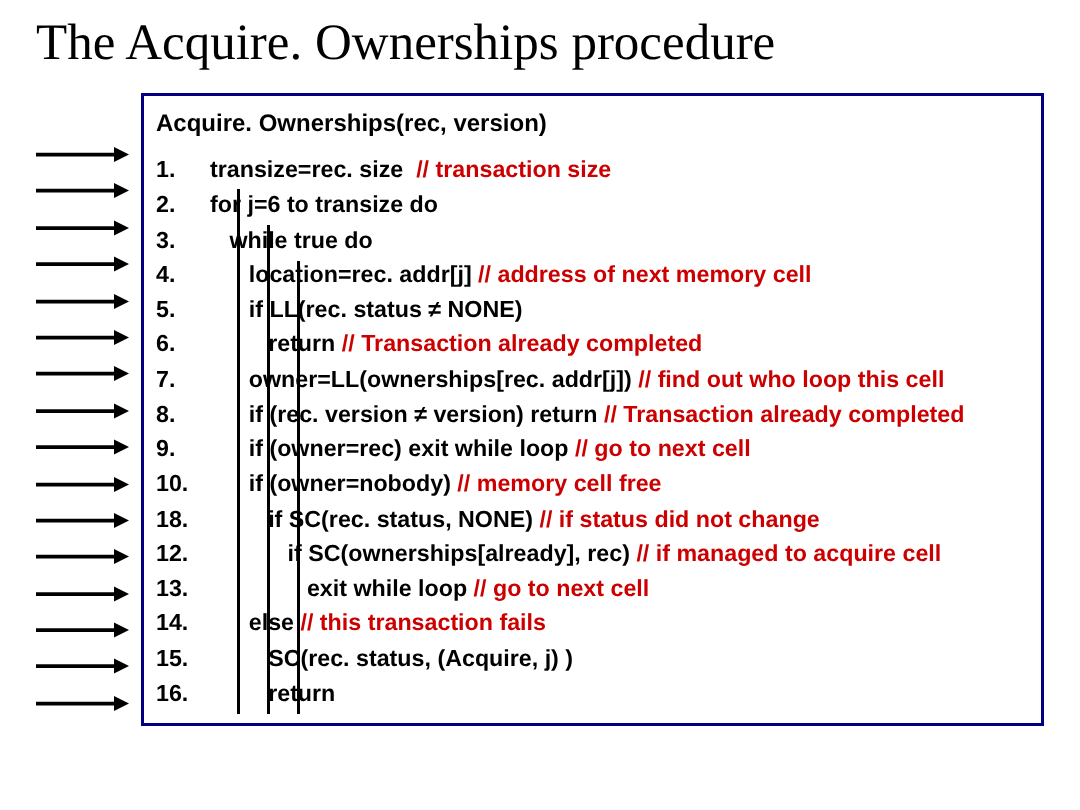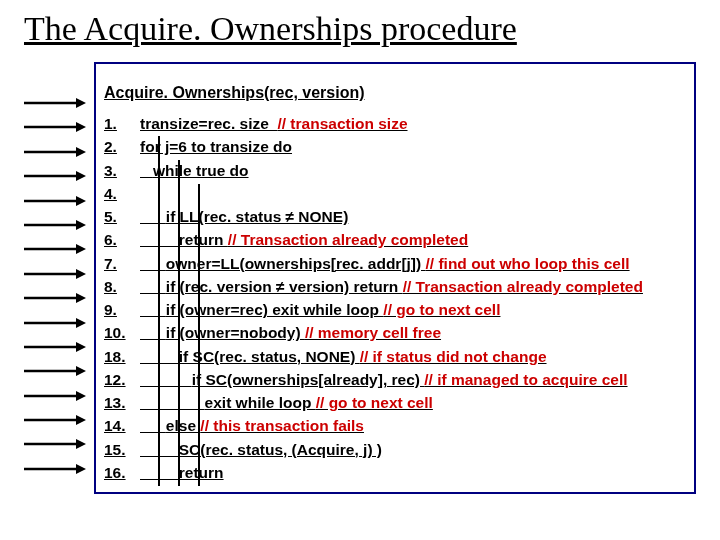--- a/index.html
+++ b/index.html
@@ -7,21 +7,20 @@
     width: 720px;
     height: 540px;
     background: #fff;
     font-family: "Comic Sans MS", "Comic Sans", cursive, sans-serif;
     overflow: hidden;
   }
   .slide {
     width: 100%;
     height: 100%;
     padding: 10px 24px 20px 24px;
-    text-decoration: underline;
   }
   .title {
     font-size: 34px;
     font-weight: normal;
     color: #000;
     margin-bottom: 14px;
     font-family: "Times New Roman", Times, serif;
     white-space: nowrap;
   }
   .content-row {
@@ -38,21 +37,21 @@
   .arrow {
     height: 18px;
     display: flex;
     align-items: center;
   }
   .arrow svg { display: block; }
   .code-box {
     flex: 1;
     border: 2px solid #000080;
     background: #fff;
-    padding: 20px 8px 8px 8px;
+    padding: 10px 8px 8px 8px;
     font-family: "Comic Sans MS", cursive, sans-serif;
   }
   .sig {
     font-size: 16px;
     font-weight: bold;
     color: #000;
     margin-bottom: 10px;
   }
   .code-lines {
     font-size: 15.5px;
@@ -194,21 +193,21 @@
       <div class="sig">Acquire. Ownerships(rec, version)</div>
       <div class="code-lines" id="code-lines">
         <div class="rule-set" id="rule-set">
             <div class="vr" style="left: 54px; top: 24px; height: 350px;"></div>
             <div class="vr" style="left: 74px; top: 48px; height: 326px;"></div>
             <div class="vr" style="left: 94px; top: 72px; height: 302px;"></div>
           </div>
       <div class="code-line"><span class="ln">1.</span><span><span></span><span class="txt">transize=rec. size  </span><span class="cm">// transaction size</span></span></div>
           <div class="code-line"><span class="ln">2.</span><span><span></span><span class="txt">for j=6 to transize do</span></span></div>
           <div class="code-line"><span class="ln">3.</span><span><span>   </span><span class="txt">while true do</span></span></div>
-          <div class="code-line"><span class="ln">4.</span></div>
+          <div class="code-line"><span class="ln">4.</span><span><span>      </span><span class="txt">location=rec. addr[j] </span><span class="cm">// address of next memory cell</span></span></div>
           <div class="code-line"><span class="ln">5.</span><span><span>      </span><span class="txt">if LL(rec. status ≠ NONE)</span></span></div>
           <div class="code-line"><span class="ln">6.</span><span><span>         </span><span class="txt">return </span><span class="cm">// Transaction already completed</span></span></div>
           <div class="code-line"><span class="ln">7.</span><span><span>      </span><span class="txt">owner=LL(ownerships[rec. addr[j]) </span><span class="cm">// find out who loop this cell</span></span></div>
           <div class="code-line"><span class="ln">8.</span><span><span>      </span><span class="txt">if (rec. version ≠ version) return </span><span class="cm">// Transaction already completed</span></span></div>
           <div class="code-line"><span class="ln">9.</span><span><span>      </span><span class="txt">if (owner=rec) exit while loop </span><span class="cm">// go to next cell</span></span></div>
           <div class="code-line"><span class="ln">10.</span><span><span>      </span><span class="txt">if (owner=nobody) </span><span class="cm">// memory cell free</span></span></div>
           <div class="code-line"><span class="ln">18.</span><span><span>         </span><span class="txt">if SC(rec. status, NONE) </span><span class="cm">// if status did not change</span></span></div>
           <div class="code-line"><span class="ln">12.</span><span><span>            </span><span class="txt">if SC(ownerships[already], rec) </span><span class="cm">// if managed to acquire cell</span></span></div>
           <div class="code-line"><span class="ln">13.</span><span><span>               </span><span class="txt">exit while loop </span><span class="cm">// go to next cell</span></span></div>
           <div class="code-line"><span class="ln">14.</span><span><span>      </span><span class="txt">else </span><span class="cm">// this transaction fails</span></span></div>

